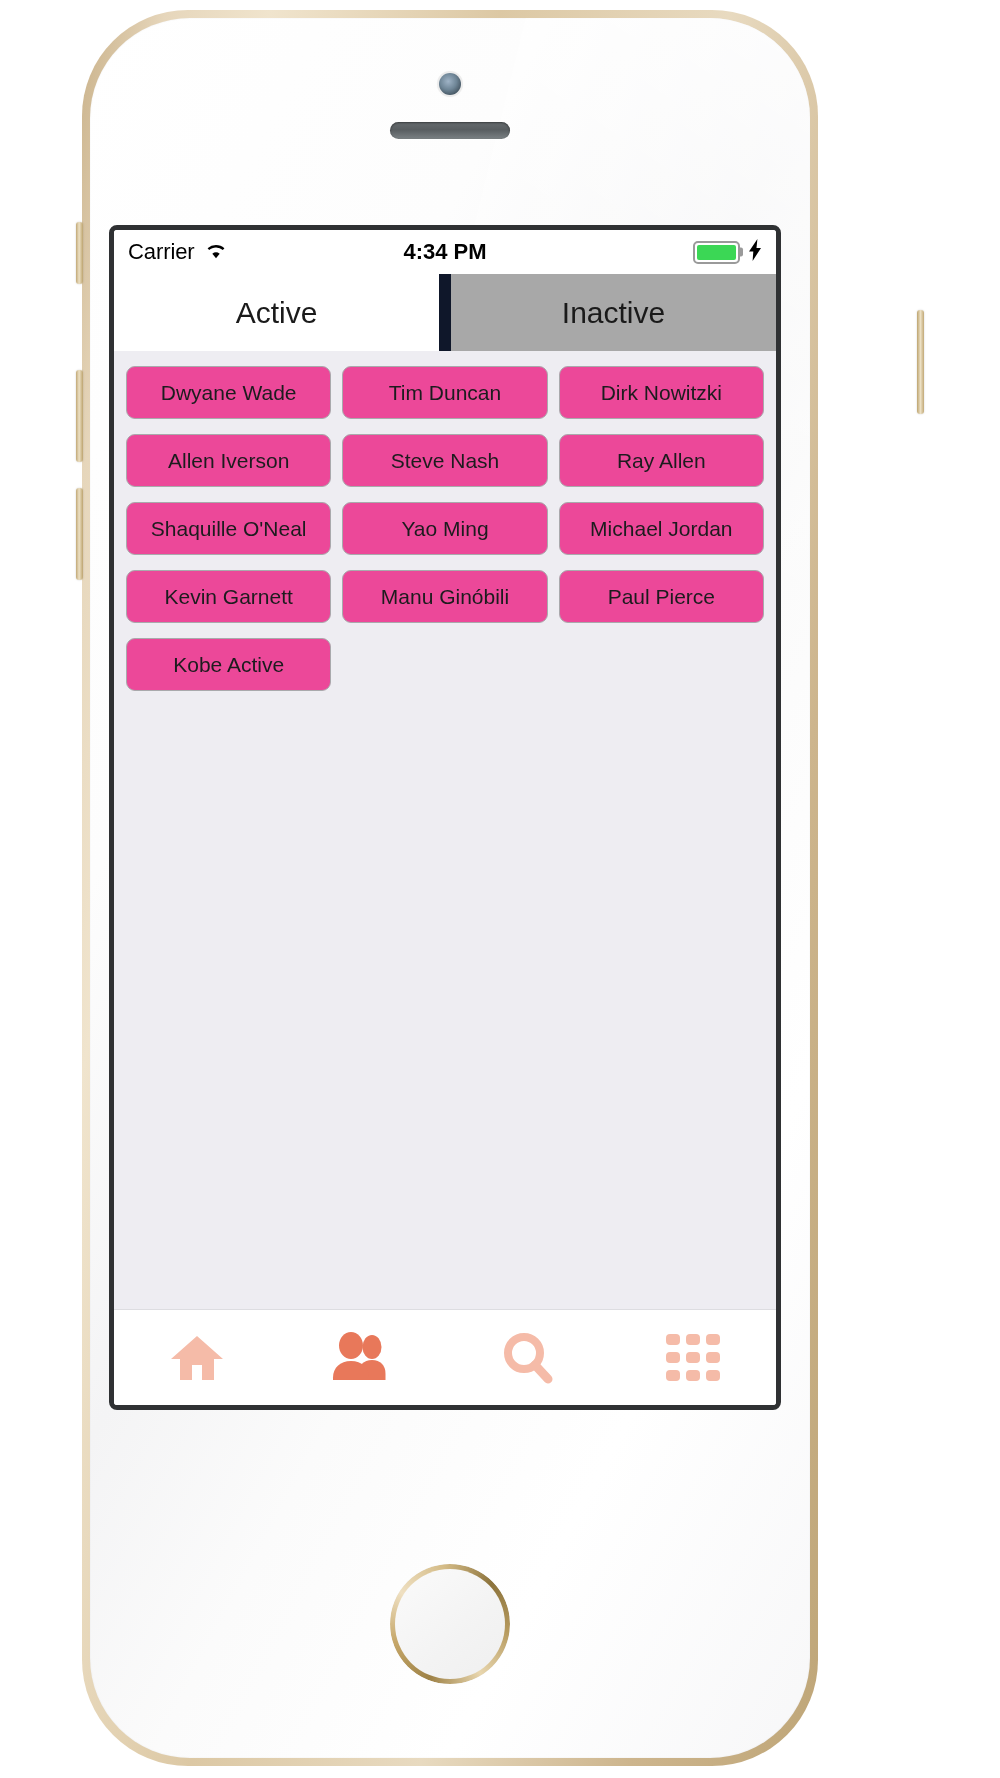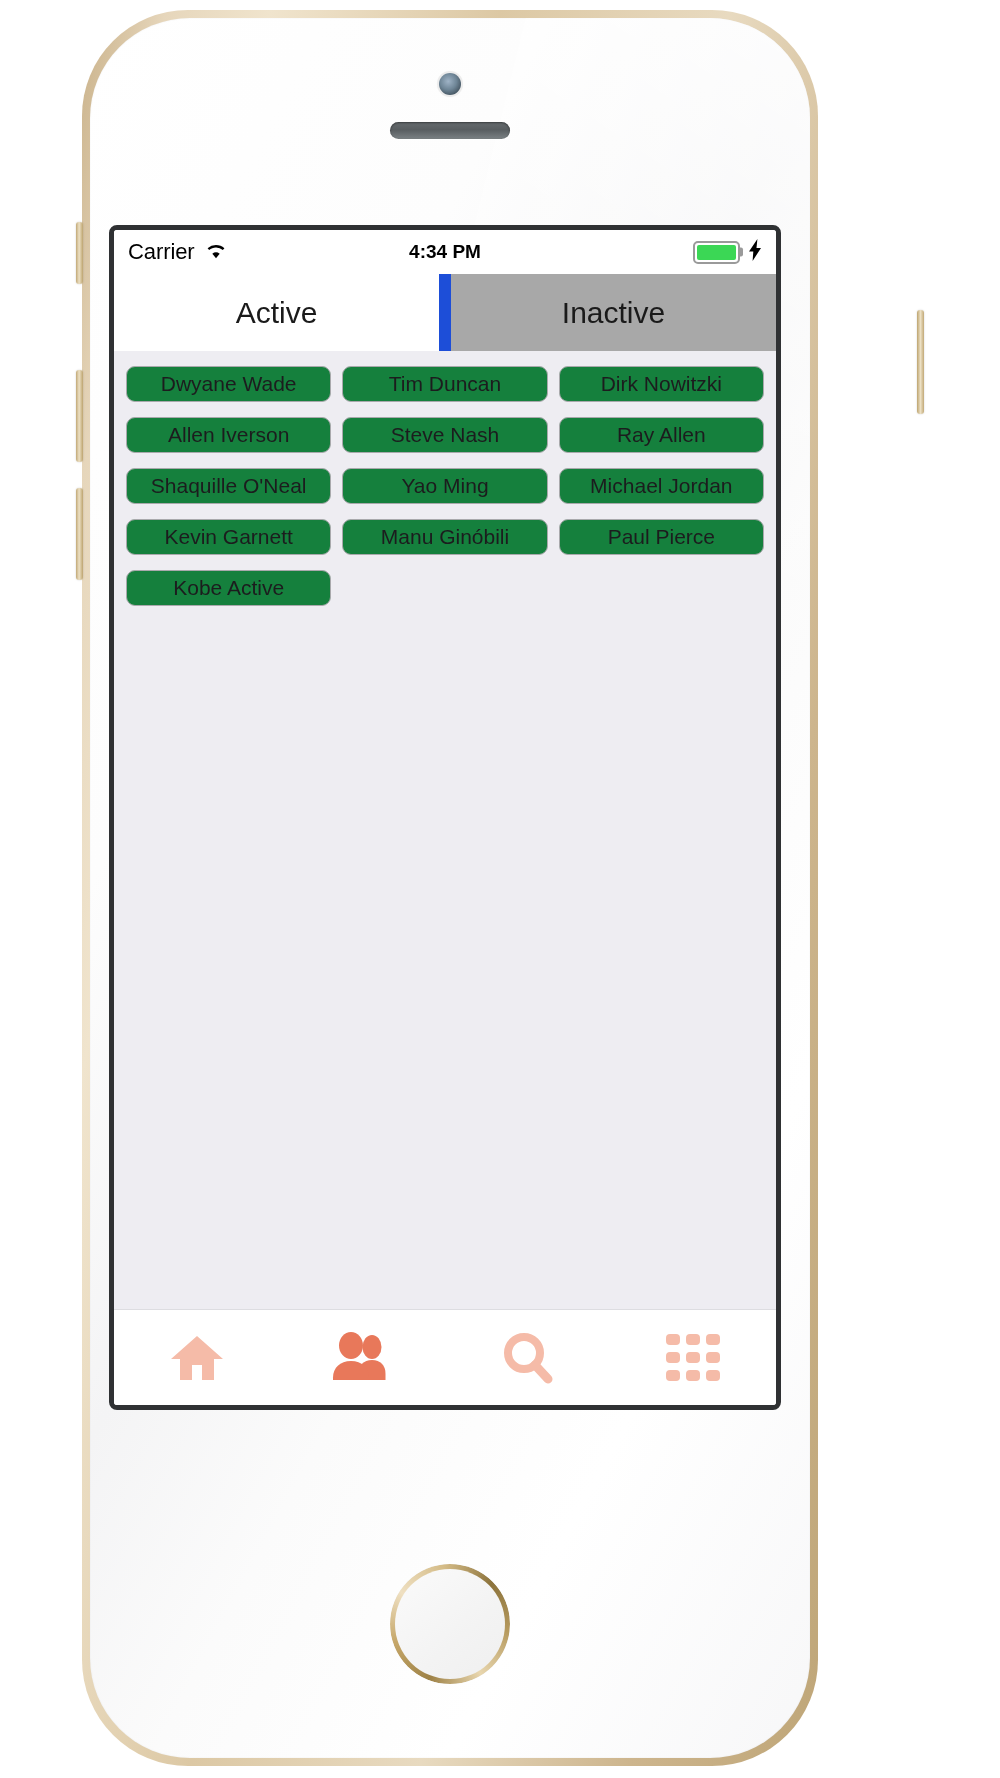--- a/index.html
+++ b/index.html
@@ -178,21 +178,21 @@
   .carrier-text {
     font-size: 22px;
     color: #000;
     letter-spacing: -0.1px;
   }
   .wifi-icon { display: block; }
   .status-time {
     position: absolute;
     left: 0; right: 0;
     text-align: center;
-    font-size: 19px;
+    font-size: 22px;
     font-weight: bold;
     color: #000;
     pointer-events: none;
   }
   .status-right {
     margin-left: auto;
     display: flex;
     align-items: center;
     gap: 5px;
     z-index: 2;
@@ -220,21 +220,21 @@
     height: 9px;
     border-radius: 0 2px 2px 0;
     background: #9a9a9a;
   }
   .bolt-icon { display: block; margin-left: 4px; }
 
   
   .tabs {
     flex: 0 0 77px;
     display: flex;
-    background: #1d4ed8;
+    background: #0f172a;
     gap: 12px;
   }
   .tab {
     flex: 1;
     display: flex;
     align-items: center;
     justify-content: center;
     font-size: 30px;
     color: #1a1a1a;
     background: #ffffff;
@@ -250,22 +250,22 @@
     padding: 15px 12px 0 12px;
     overflow: hidden;
   }
   .name-grid {
     display: grid;
     grid-template-columns: repeat(3, 1fr);
     gap: 15px 11px;
     align-content: start;
   }
   .name-btn {
-    height: 36px;
-    background: #15803d;
+    height: 53px;
+    background: #ec4899;
     border: 1.5px solid #a9a9ac;
     border-radius: 9px;
     display: flex;
     align-items: center;
     justify-content: center;
     font-size: 21px;
     color: #1c1c1e;
     cursor: pointer;
     text-align: center;
     padding: 0 4px;

